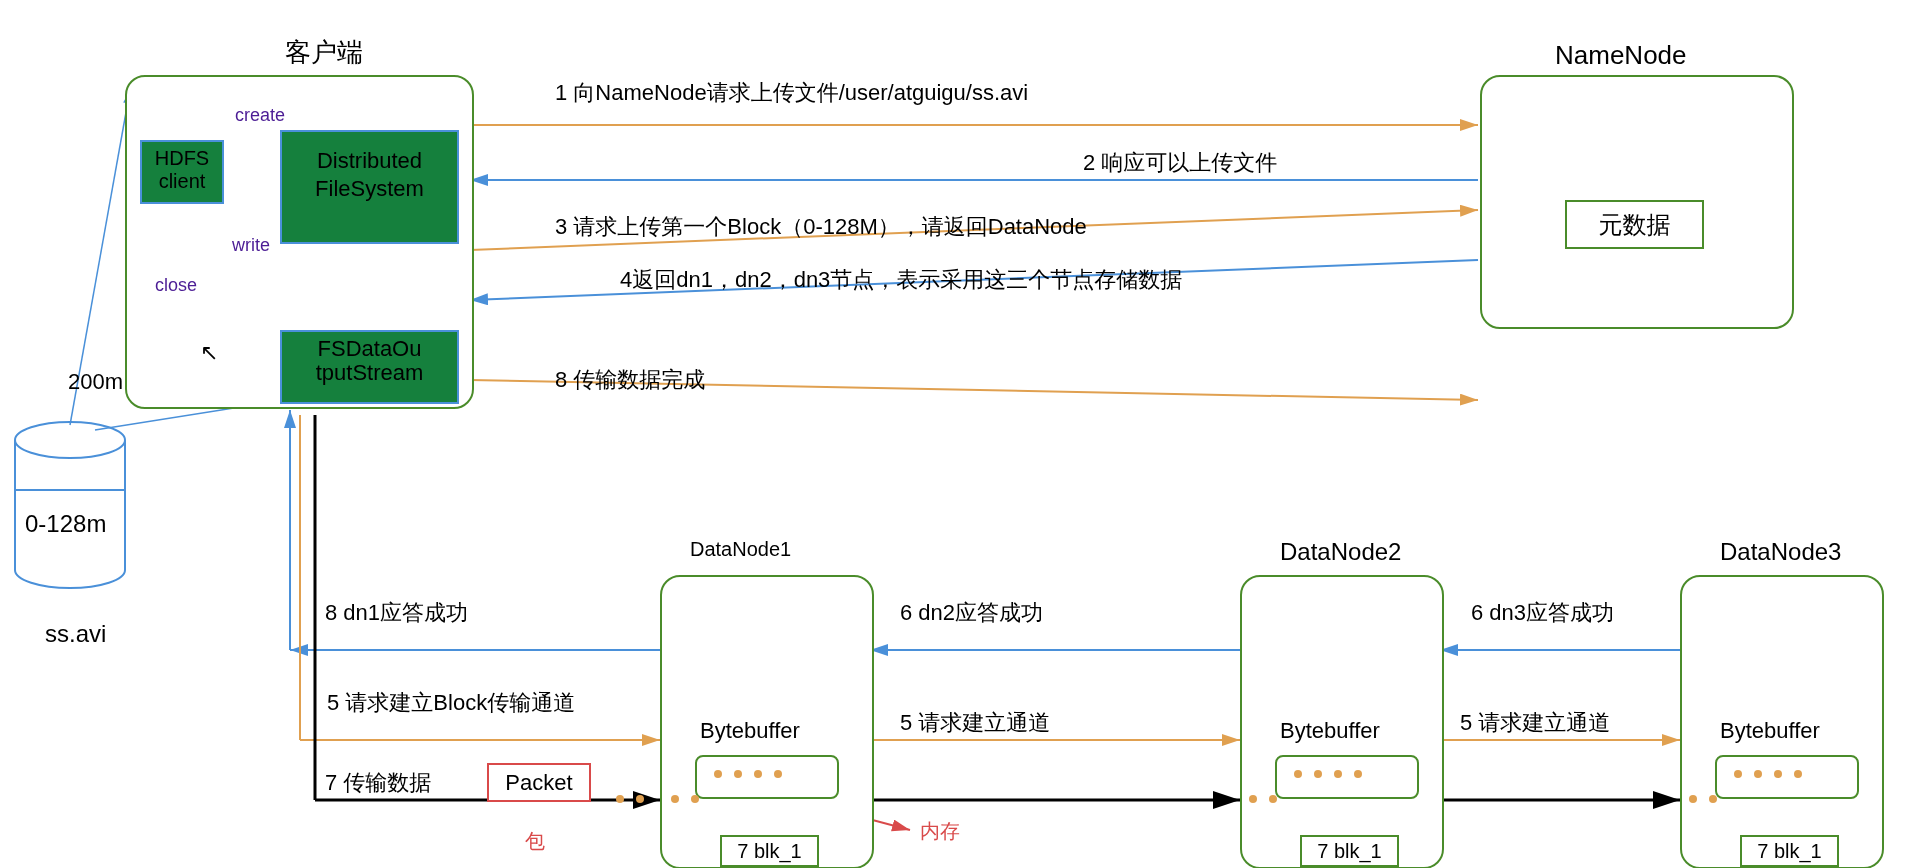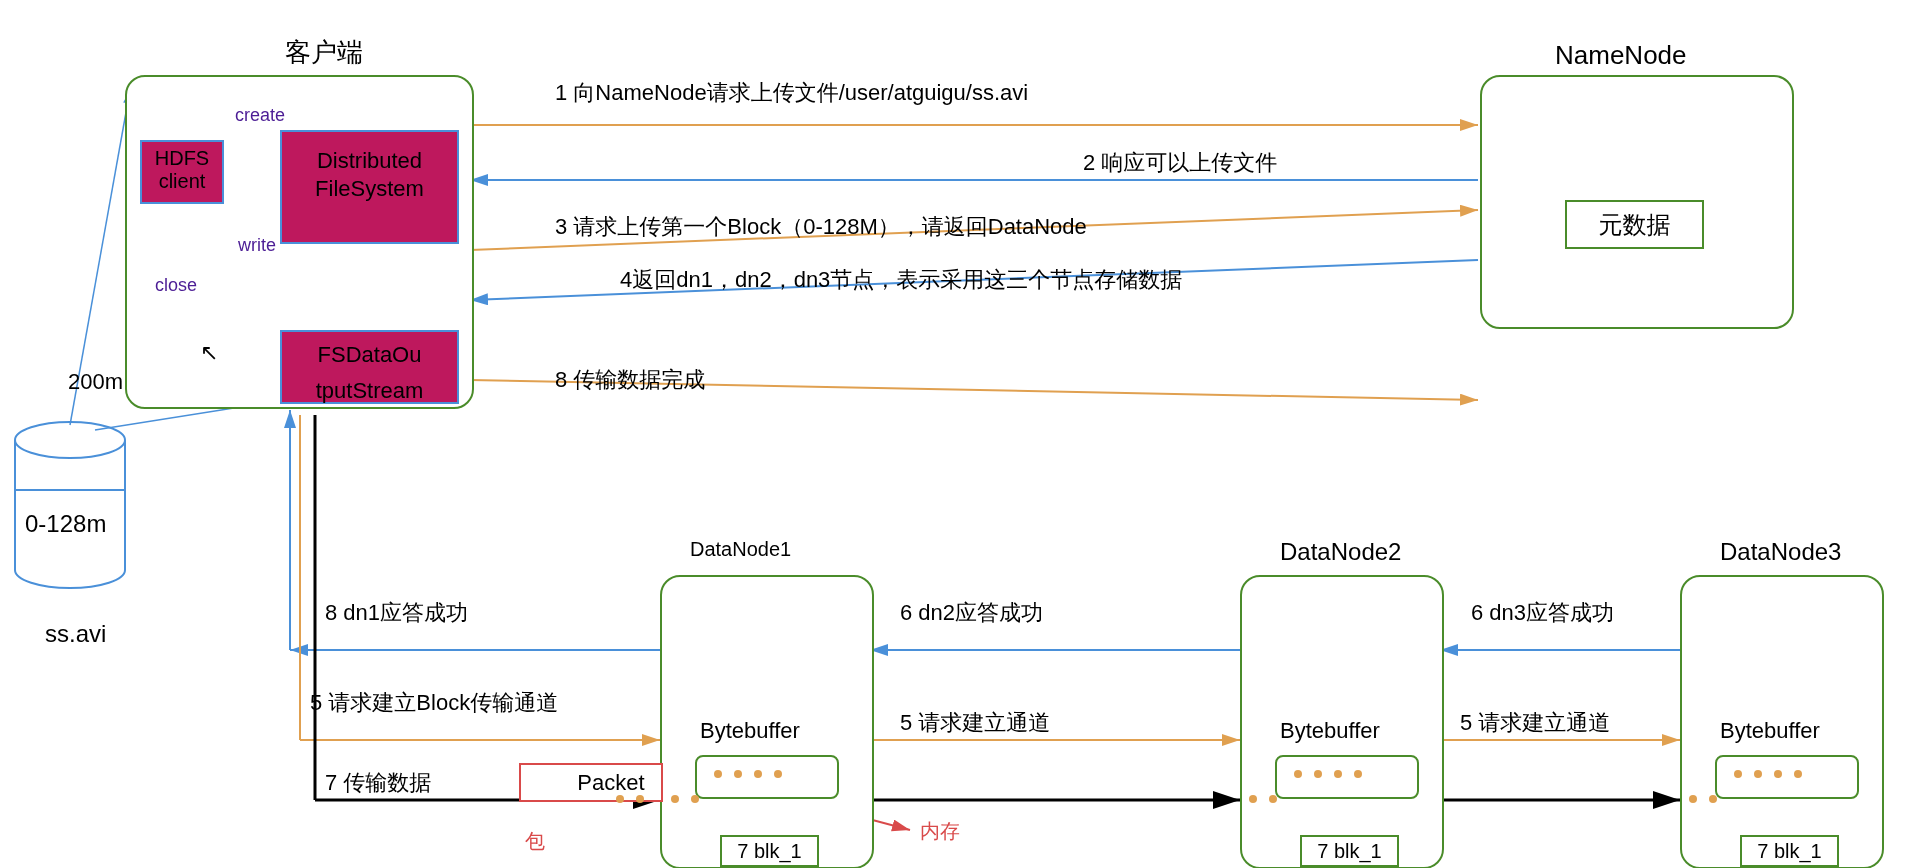--- a/index.html
+++ b/index.html
@@ -18,21 +18,21 @@
   }
   .box {
     position: absolute;
     border: 2px solid #4a8c2a;
     border-radius: 20px;
     background: #ffffff;
   }
   .inner-box {
     position: absolute;
     border: 2px solid #4a90d9;
-    background: #be185d;
+    background: #15803d;
     text-align: center;
   }
   .green-box {
     position: absolute;
     border: 2px solid #4a8c2a;
     background: #ffffff;
     text-align: center;
   }
   .red-box {
     position: absolute;
@@ -149,23 +149,23 @@
   <line x1="760" y1="790" x2="910" y2="830" stroke="#d94a4a" stroke-width="2" marker-end="url(#arrow-red)"></line>
 
   <line x1="760" y1="800" x2="790" y2="840" stroke="#4a90d9" stroke-width="1.5" marker-end="url(#arrow-blue)"></line>
   <line x1="1340" y1="800" x2="1370" y2="840" stroke="#4a90d9" stroke-width="1.5" marker-end="url(#arrow-blue)"></line>
 </svg>
 
 <div class="label" style="left:285px;top:35px;font-size:26px;">客户端</div>
 <div class="box" style="left:125px;top:75px;width:345px;height:330px;"></div>
 <div class="inner-box" style="left:140px;top:140px;width:80px;height:55px;font-size:20px;padding-top:5px;">HDFS<br>client</div>
 <div class="inner-box" style="left:280px;top:130px;width:175px;height:95px;font-size:22px;padding-top:15px;line-height:28px;">Distributed<br>FileSystem</div>
-<div class="inner-box" style="left:280px;top:330px;width:175px;height:65px;font-size:22px;padding-top:5px;line-height:36px;">FSDataOu<br>tputStream</div>
+<div class="inner-box" style="left:280px;top:330px;width:175px;height:65px;font-size:22px;padding-top:5px;line-height:24px;">FSDataOu<br>tputStream</div>
 <div class="small-label" style="left:235px;top:105px;">create</div>
-<div class="small-label" style="left:238px;top:235px;">write</div>
+<div class="small-label" style="left:232px;top:235px;">write</div>
 <div class="small-label" style="left:155px;top:275px;">close</div>
 <div class="cursor" style="left:200px;top:340px;">↖</div>
 
 <div class="label" style="left:1555px;top:40px;font-size:26px;">NameNode</div>
 <div class="box" style="left:1480px;top:75px;width:310px;height:250px;"></div>
 <div class="green-box" style="left:1565px;top:200px;width:135px;height:45px;font-size:24px;line-height:45px;">元数据</div>
 
 <div class="label" style="left:35px;top:369px;margin-left:33px;">200m</div>
 <div class="label" style="left:25px;top:510px;font-size:24px;">0-128m</div>
 <div class="label" style="left:45px;top:620px;font-size:24px;">ss.avi</div>
@@ -218,23 +218,23 @@
       <span class="dot"></span>
       <span class="dot"></span>
     </div>
 <div class="green-box" style="left:1740px;top:835px;width:95px;height:28px;font-size:20px;line-height:28px;">7 blk_1</div>
 <div class="dots-row" style="left:1683px;top:795px;">
       <span class="dot"></span>
       <span class="dot"></span>
     </div>
 
 <div class="label" style="left:325px;top:598px;">8 dn1应答成功</div>
-<div class="label" style="left:310px;top:688px;">5 请求建立Block传输通道</div>
+<div class="label" style="left:327px;top:688px;">5 请求建立Block传输通道</div>
 <div class="label" style="left:325px;top:768px;">7 传输数据</div>
-<div class="red-box" style="left:519px;top:763px;width:100px;height:35px;font-size:22px;line-height:35px;padding-left:40px;">Packet</div>
+<div class="red-box" style="left:487px;top:763px;width:100px;height:35px;font-size:22px;line-height:35px;">Packet</div>
 <div class="dots-row" style="left:610px;top:795px;">
       <span class="dot"></span>
       <span class="dot"></span>
     </div>
 
 <div class="label" style="left:900px;top:598px;">6 dn2应答成功</div>
 <div class="label" style="left:900px;top:708px;">5 请求建立通道</div>
 
 <div class="label" style="left:1460px;top:598px;margin-left:11px;">6 dn3应答成功</div>
 <div class="label" style="left:1460px;top:708px;">5 请求建立通道</div>

